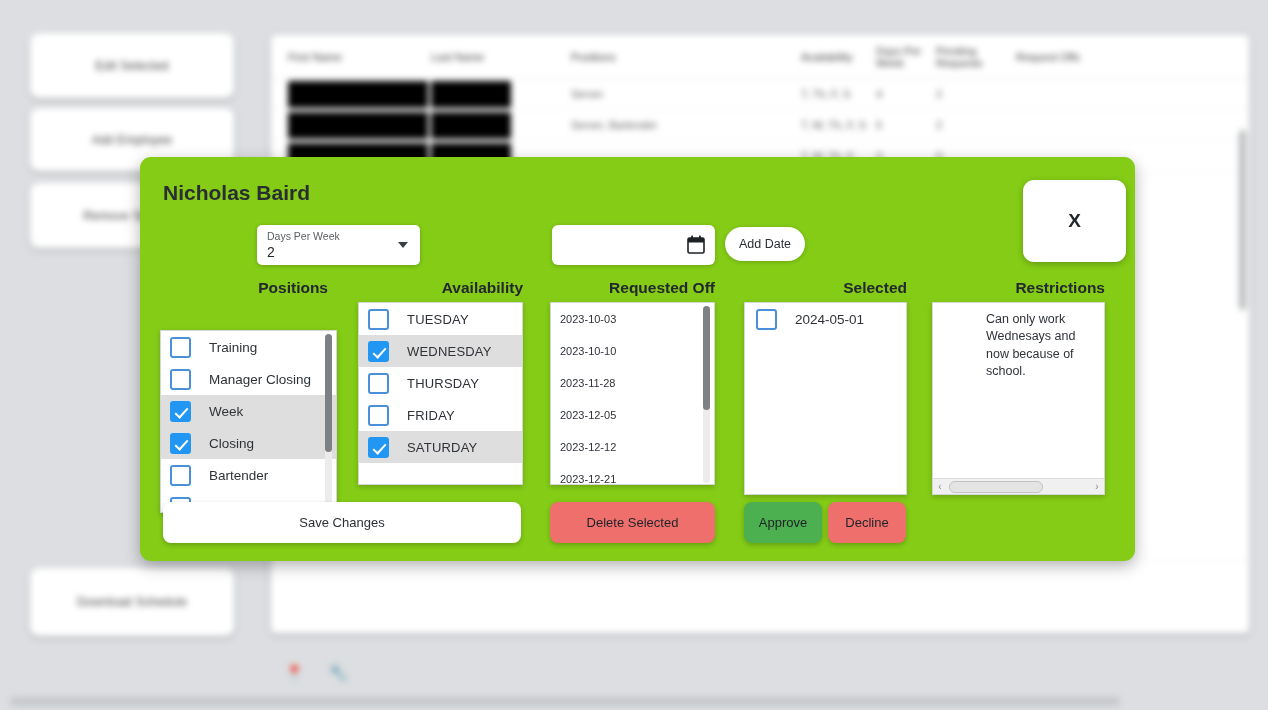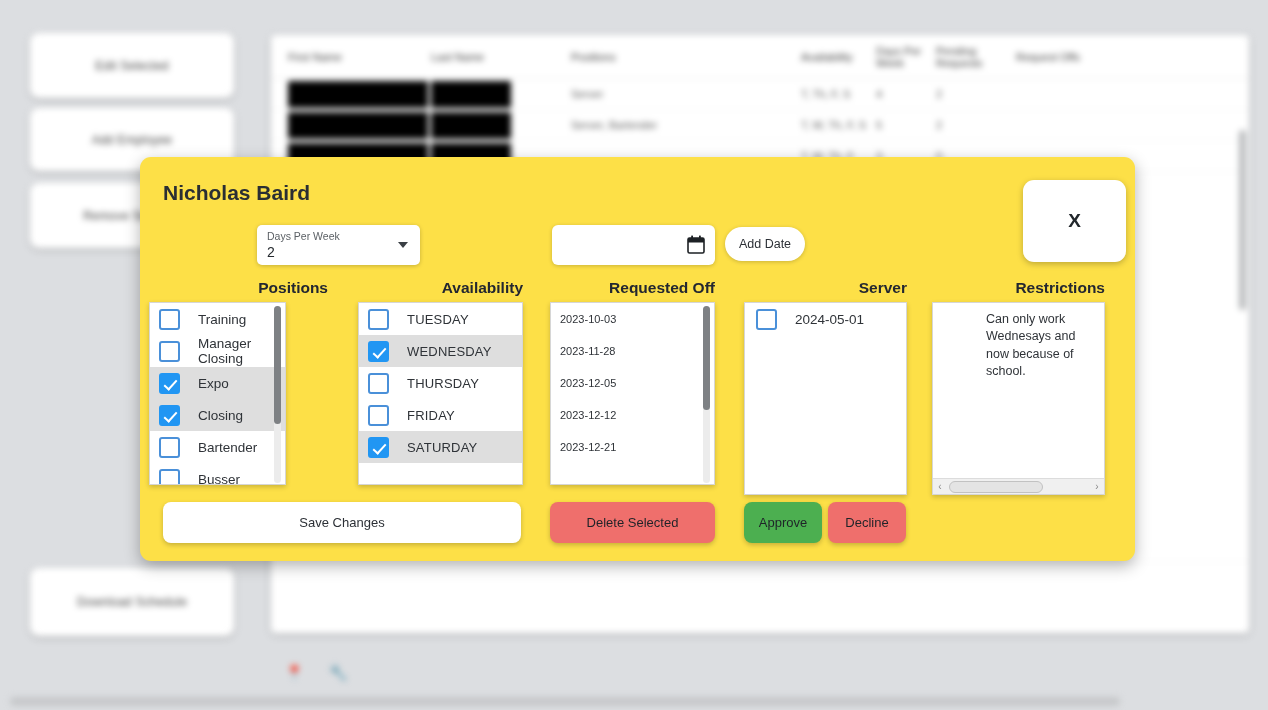--- a/index.html
+++ b/index.html
@@ -59,21 +59,21 @@
     position: absolute; left: 10px; bottom: 4px; width: 1110px; height: 9px;
     background: #c6c8ca; border-radius: 5px;
   }
   .bg-icons { position: absolute; left: 285px; bottom: 28px; display: flex; gap: 26px;
               font-size: 15px; color: #555; }
 
   
   .modal {
     position: absolute; left: 140px; top: 157px;
     width: 995px; height: 404px;
-    background: #fde047; border-radius: 11px;
+    background: #84cc16; border-radius: 11px;
     box-shadow: 0 5px 16px rgba(0,0,0,.3);
   }
   .modal-title {
     position: absolute; left: 23px; top: 24px;
     font-size: 21px; font-weight: bold; color: #2a2e33;
   }
   .close-btn {
     position: absolute; right: 9px; top: 23px;
     width: 103px; height: 82px;
     background: #fff; border: none; border-radius: 11px;
@@ -297,35 +297,35 @@
         <rect x="4.2" y="0.6" width="1.8" height="4" fill="#1d2125"></rect>
         <rect x="12" y="0.6" width="1.8" height="4" fill="#1d2125"></rect>
       </svg>
     </div>
 
     <button class="add-date-btn">Add Date</button>
 
     <div class="col-head" style="left:23px;  width:165px">Positions</div>
     <div class="col-head" style="left:218px; width:165px">Availability</div>
     <div class="col-head" style="left:410px; width:165px">Requested Off</div>
-    <div class="col-head" style="left:604px; width:163px">Server</div>
+    <div class="col-head" style="left:604px; width:163px">Selected</div>
     <div class="col-head" style="left:792px; width:173px">Restrictions</div>
 
-    <div class="panel" style="left:9px; width:137px; height:183px;">
+    <div class="panel" style="left:20px; width:177px; height:183px;margin-top:28px;">
       <div class="opt-row">
         <span class="cbox"></span>
         <span class="opt-label">Training</span>
       </div>
       <div class="opt-row">
         <span class="cbox"></span>
         <span class="opt-label">Manager Closing</span>
       </div>
       <div class="opt-row sel">
         <span class="cbox on"></span>
-        <span class="opt-label">Expo</span>
+        <span class="opt-label">Week</span>
       </div>
       <div class="opt-row sel">
         <span class="cbox on"></span>
         <span class="opt-label">Closing</span>
       </div>
       <div class="opt-row">
         <span class="cbox"></span>
         <span class="opt-label">Bartender</span>
       </div>
       <div class="opt-row">
@@ -356,20 +356,23 @@
       </div>
       <div class="opt-row sel">
         <span class="cbox on"></span>
         <span class="opt-label caps">SATURDAY</span>
       </div>
     </div>
 
     <div class="panel" style="left:410px; width:165px; height:183px;">
       <div class="date-row">
         <span>2023-10-03</span>
+      </div>
+      <div class="date-row">
+        <span>2023-10-10</span>
       </div>
       <div class="date-row">
         <span>2023-11-28</span>
       </div>
       <div class="date-row">
         <span>2023-12-05</span>
       </div>
       <div class="date-row">
         <span>2023-12-12</span>
       </div>

